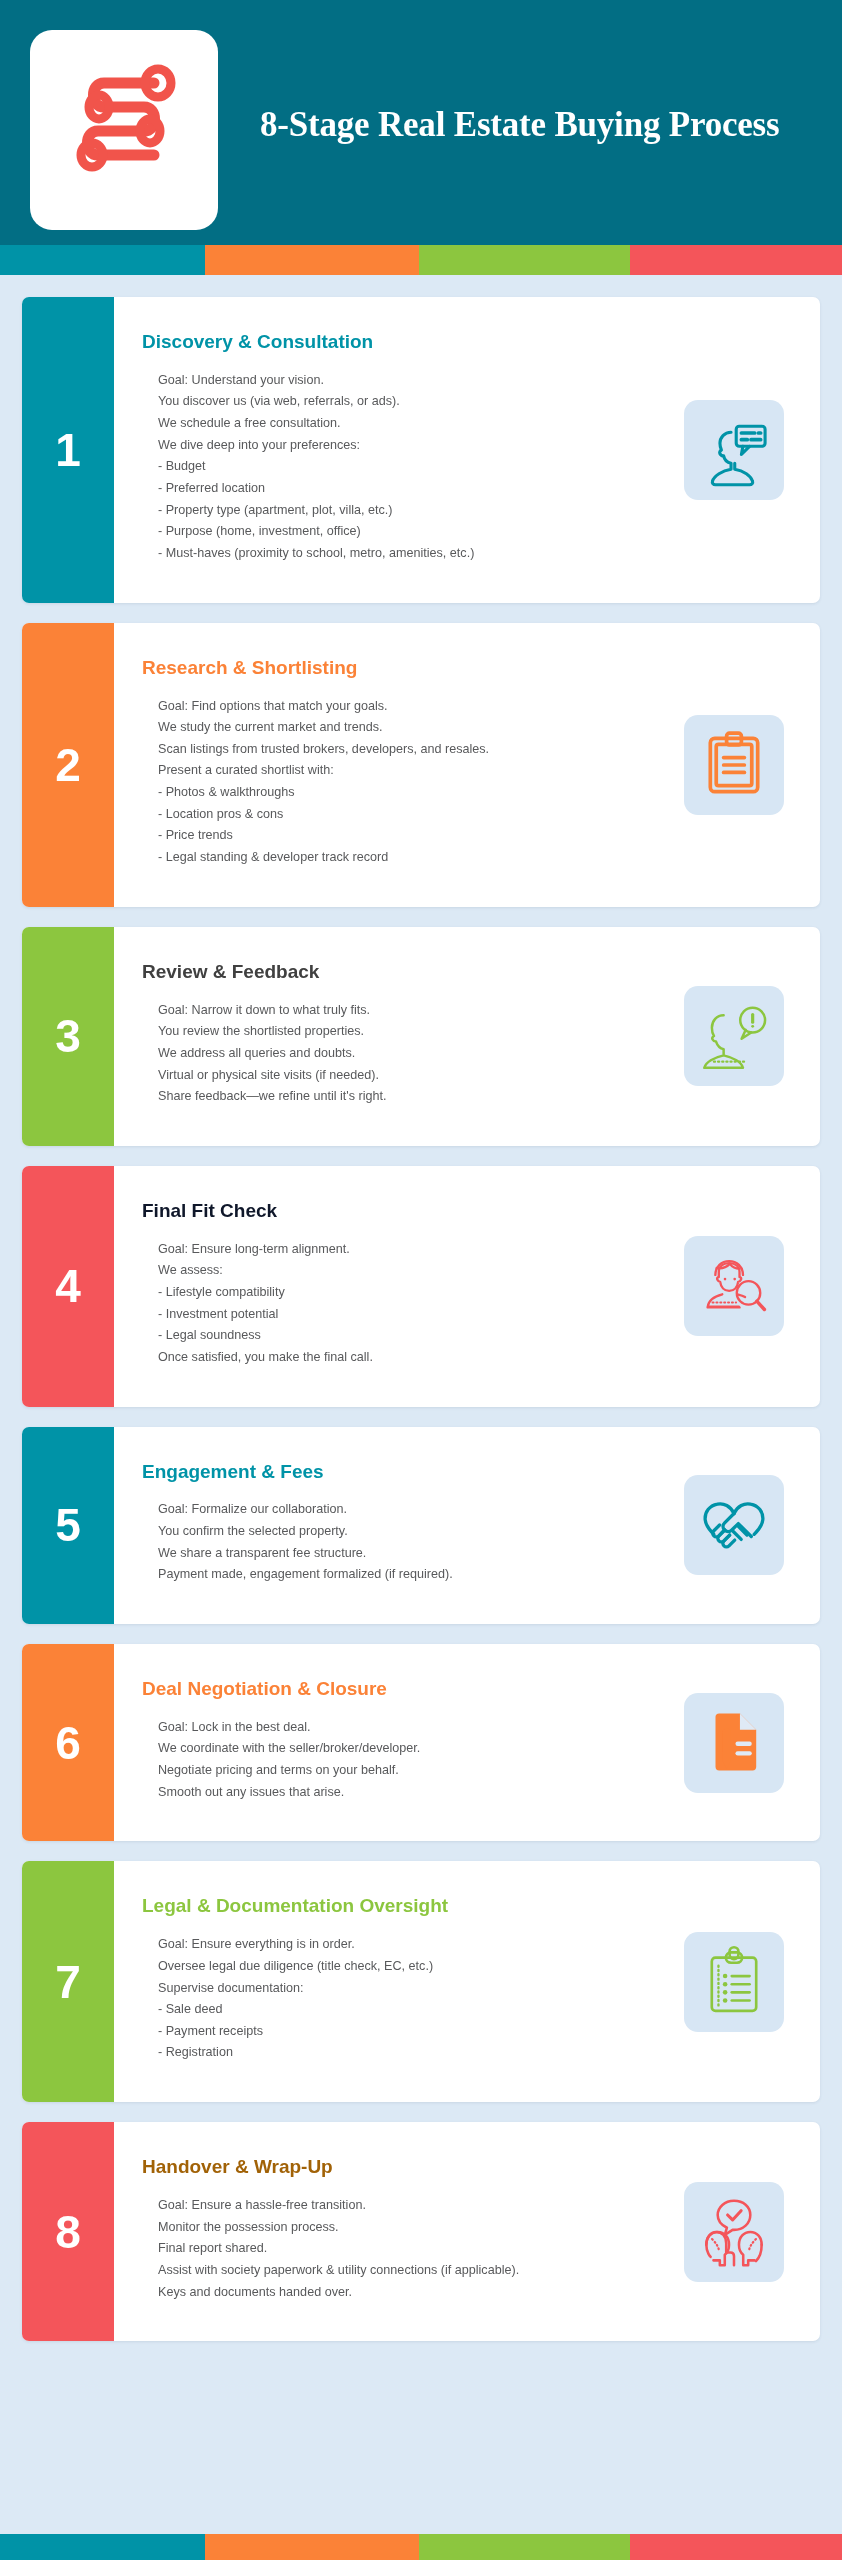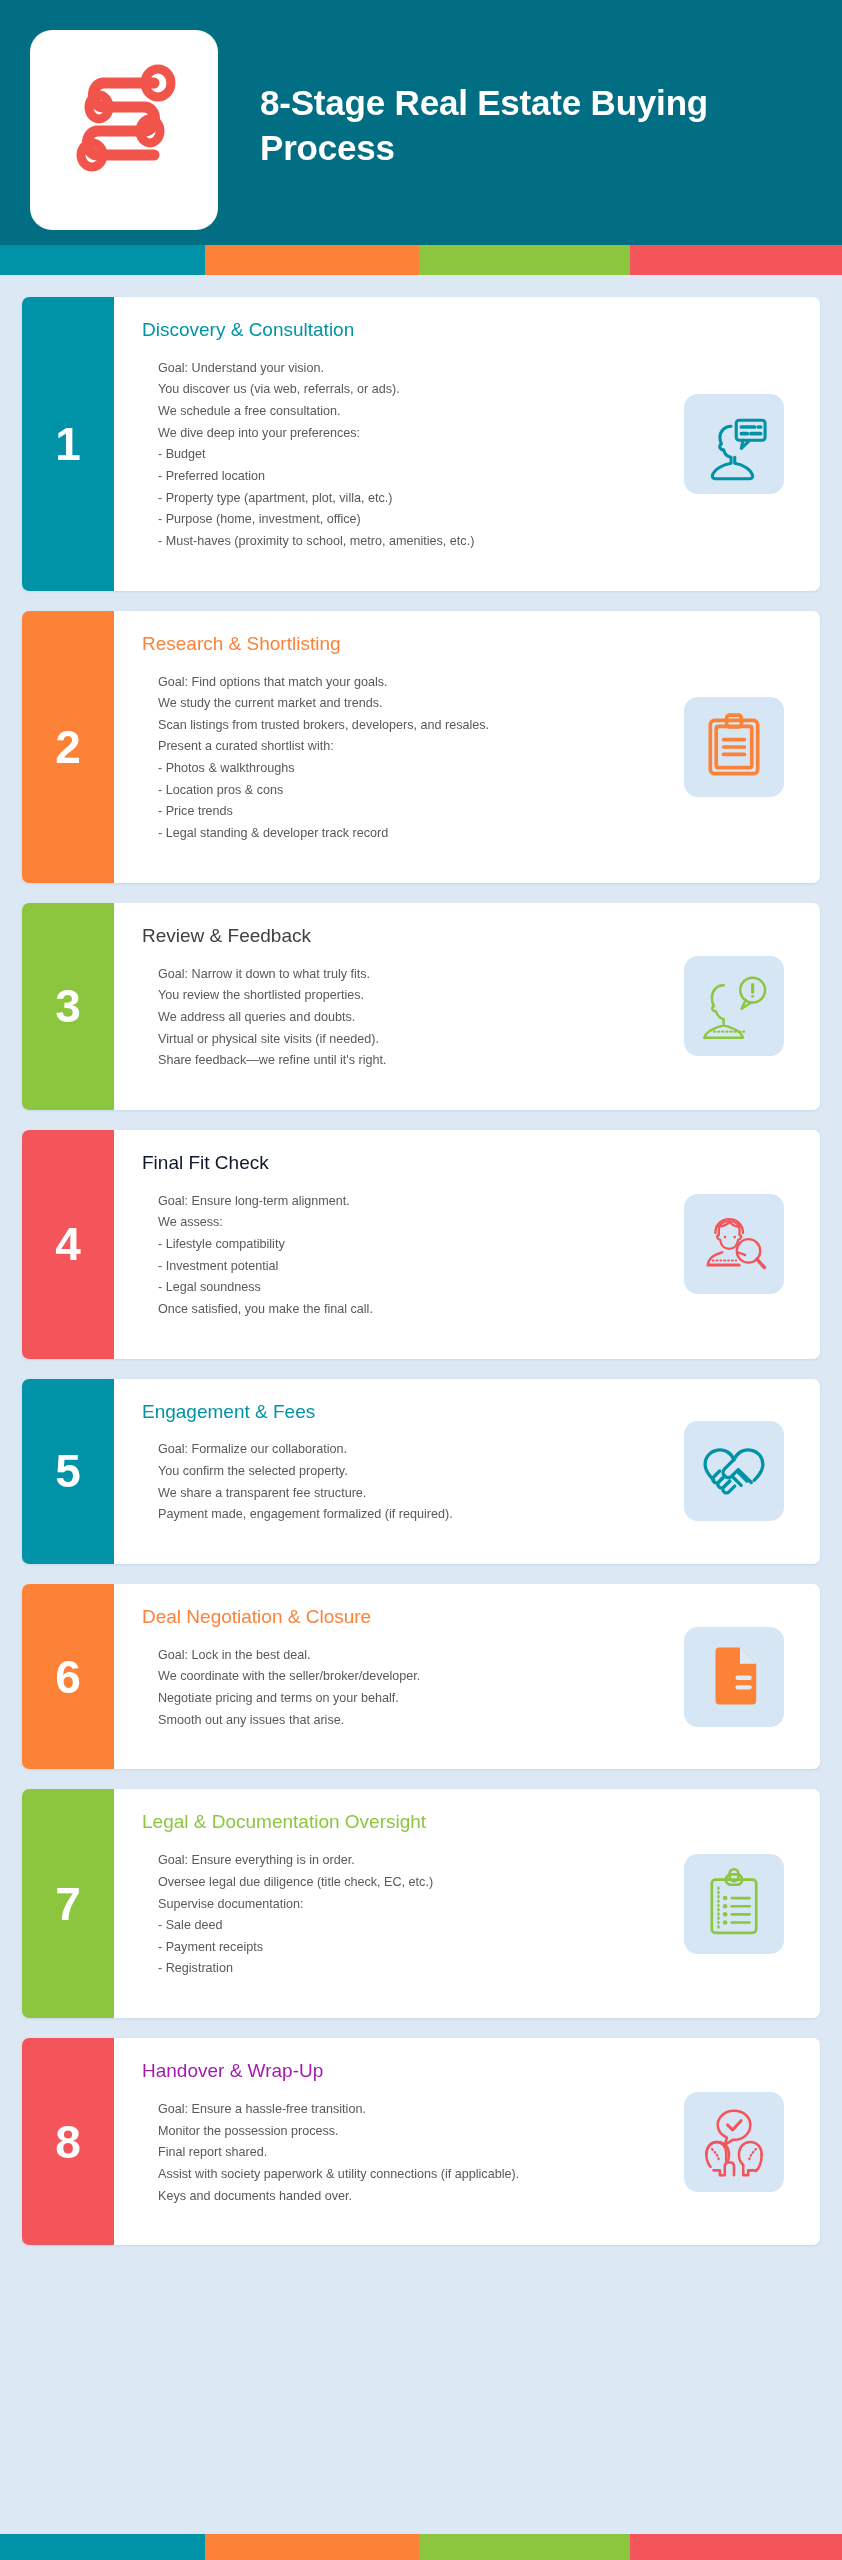--- a/index.html
+++ b/index.html
@@ -40,20 +40,21 @@
 
   .header-title {
     color: #ffffff;
     font-size: 35px;
     font-weight: bold;
     line-height: 1.28;
     margin-left: 42px;
     letter-spacing: -0.2px;
     max-width: 540px;
     margin-top: 6px;
+    font-family: Liberation Serif, serif;
   }
 
   
   .colorbar {
     display: flex;
     width: 100%;
     height: 30px;
   }
   .colorbar .seg { height: 100%; }
   .seg.s1 { flex: 0 0 24.4%; }
@@ -95,22 +96,22 @@
     line-height: 1;
   }
   .card-body {
     flex: 1 1 auto;
     padding: 22px 0 22px 28px;
     box-sizing: border-box;
     min-width: 0;
   }
   .card-title {
     font-size: 19px;
-    font-weight: normal;
-    margin: 0 0 14px 0;
+    font-weight: bold;
+    margin: 12px 0 14px 0;
     line-height: 1.2;
   }
   .card-lines {
     margin: 16px;
     padding: 0;
     list-style: none;
   }
   .card-lines li {
     font-size: 12.6px;
     color: #58595b;
@@ -390,21 +391,21 @@
       </svg>
           </span>
       </div>
     </div>
     </div>
     <div class="card">
     <div class="num-block" style="background:#f4555a">
       <span>8</span>
     </div>
     <div class="card-body">
-      <h2 class="card-title" style="color:#a21caf">Handover &amp; Wrap-Up</h2>
+      <h2 class="card-title" style="color:#a16207">Handover &amp; Wrap-Up</h2>
       <ul class="card-lines">
           <li>Goal: Ensure a hassle-free transition.</li>
           <li>Monitor the possession process.</li>
           <li>Final report shared.</li>
           <li>Assist with society paperwork &amp; utility connections (if applicable).</li>
           <li>Keys and documents handed over.</li>
         </ul>
     </div>
     <div class="icon-wrap">
       <div class="icon-box">

